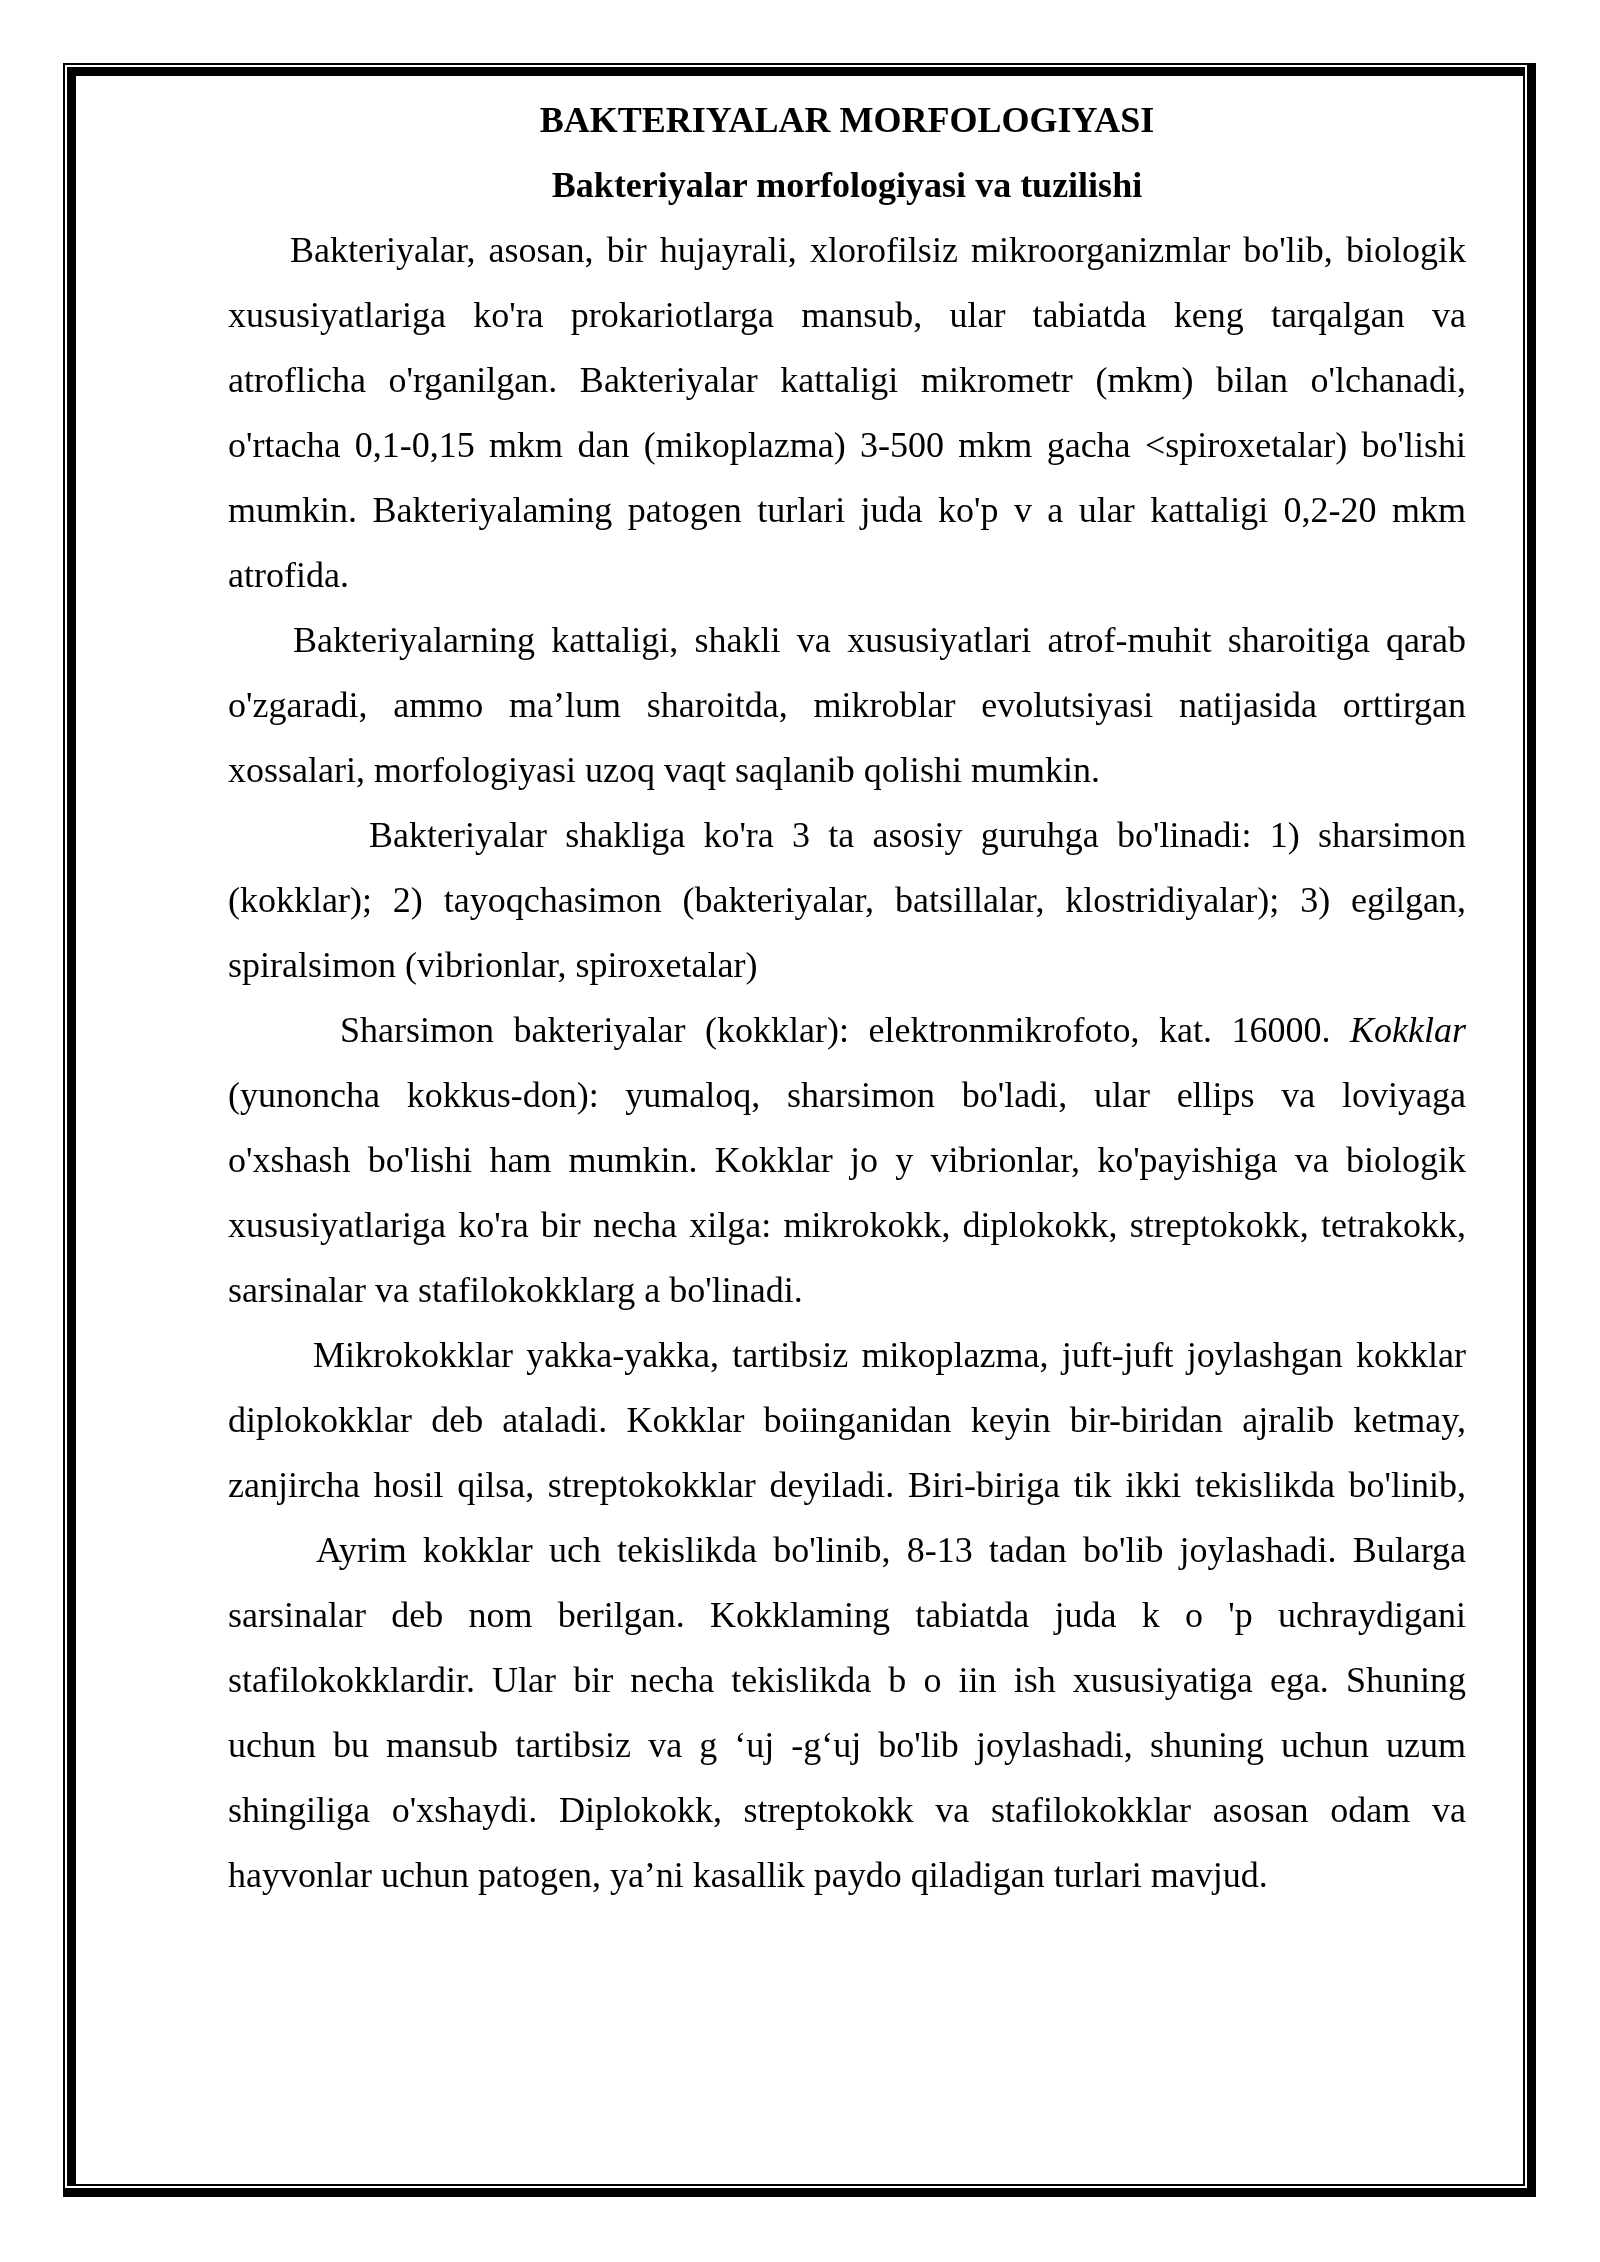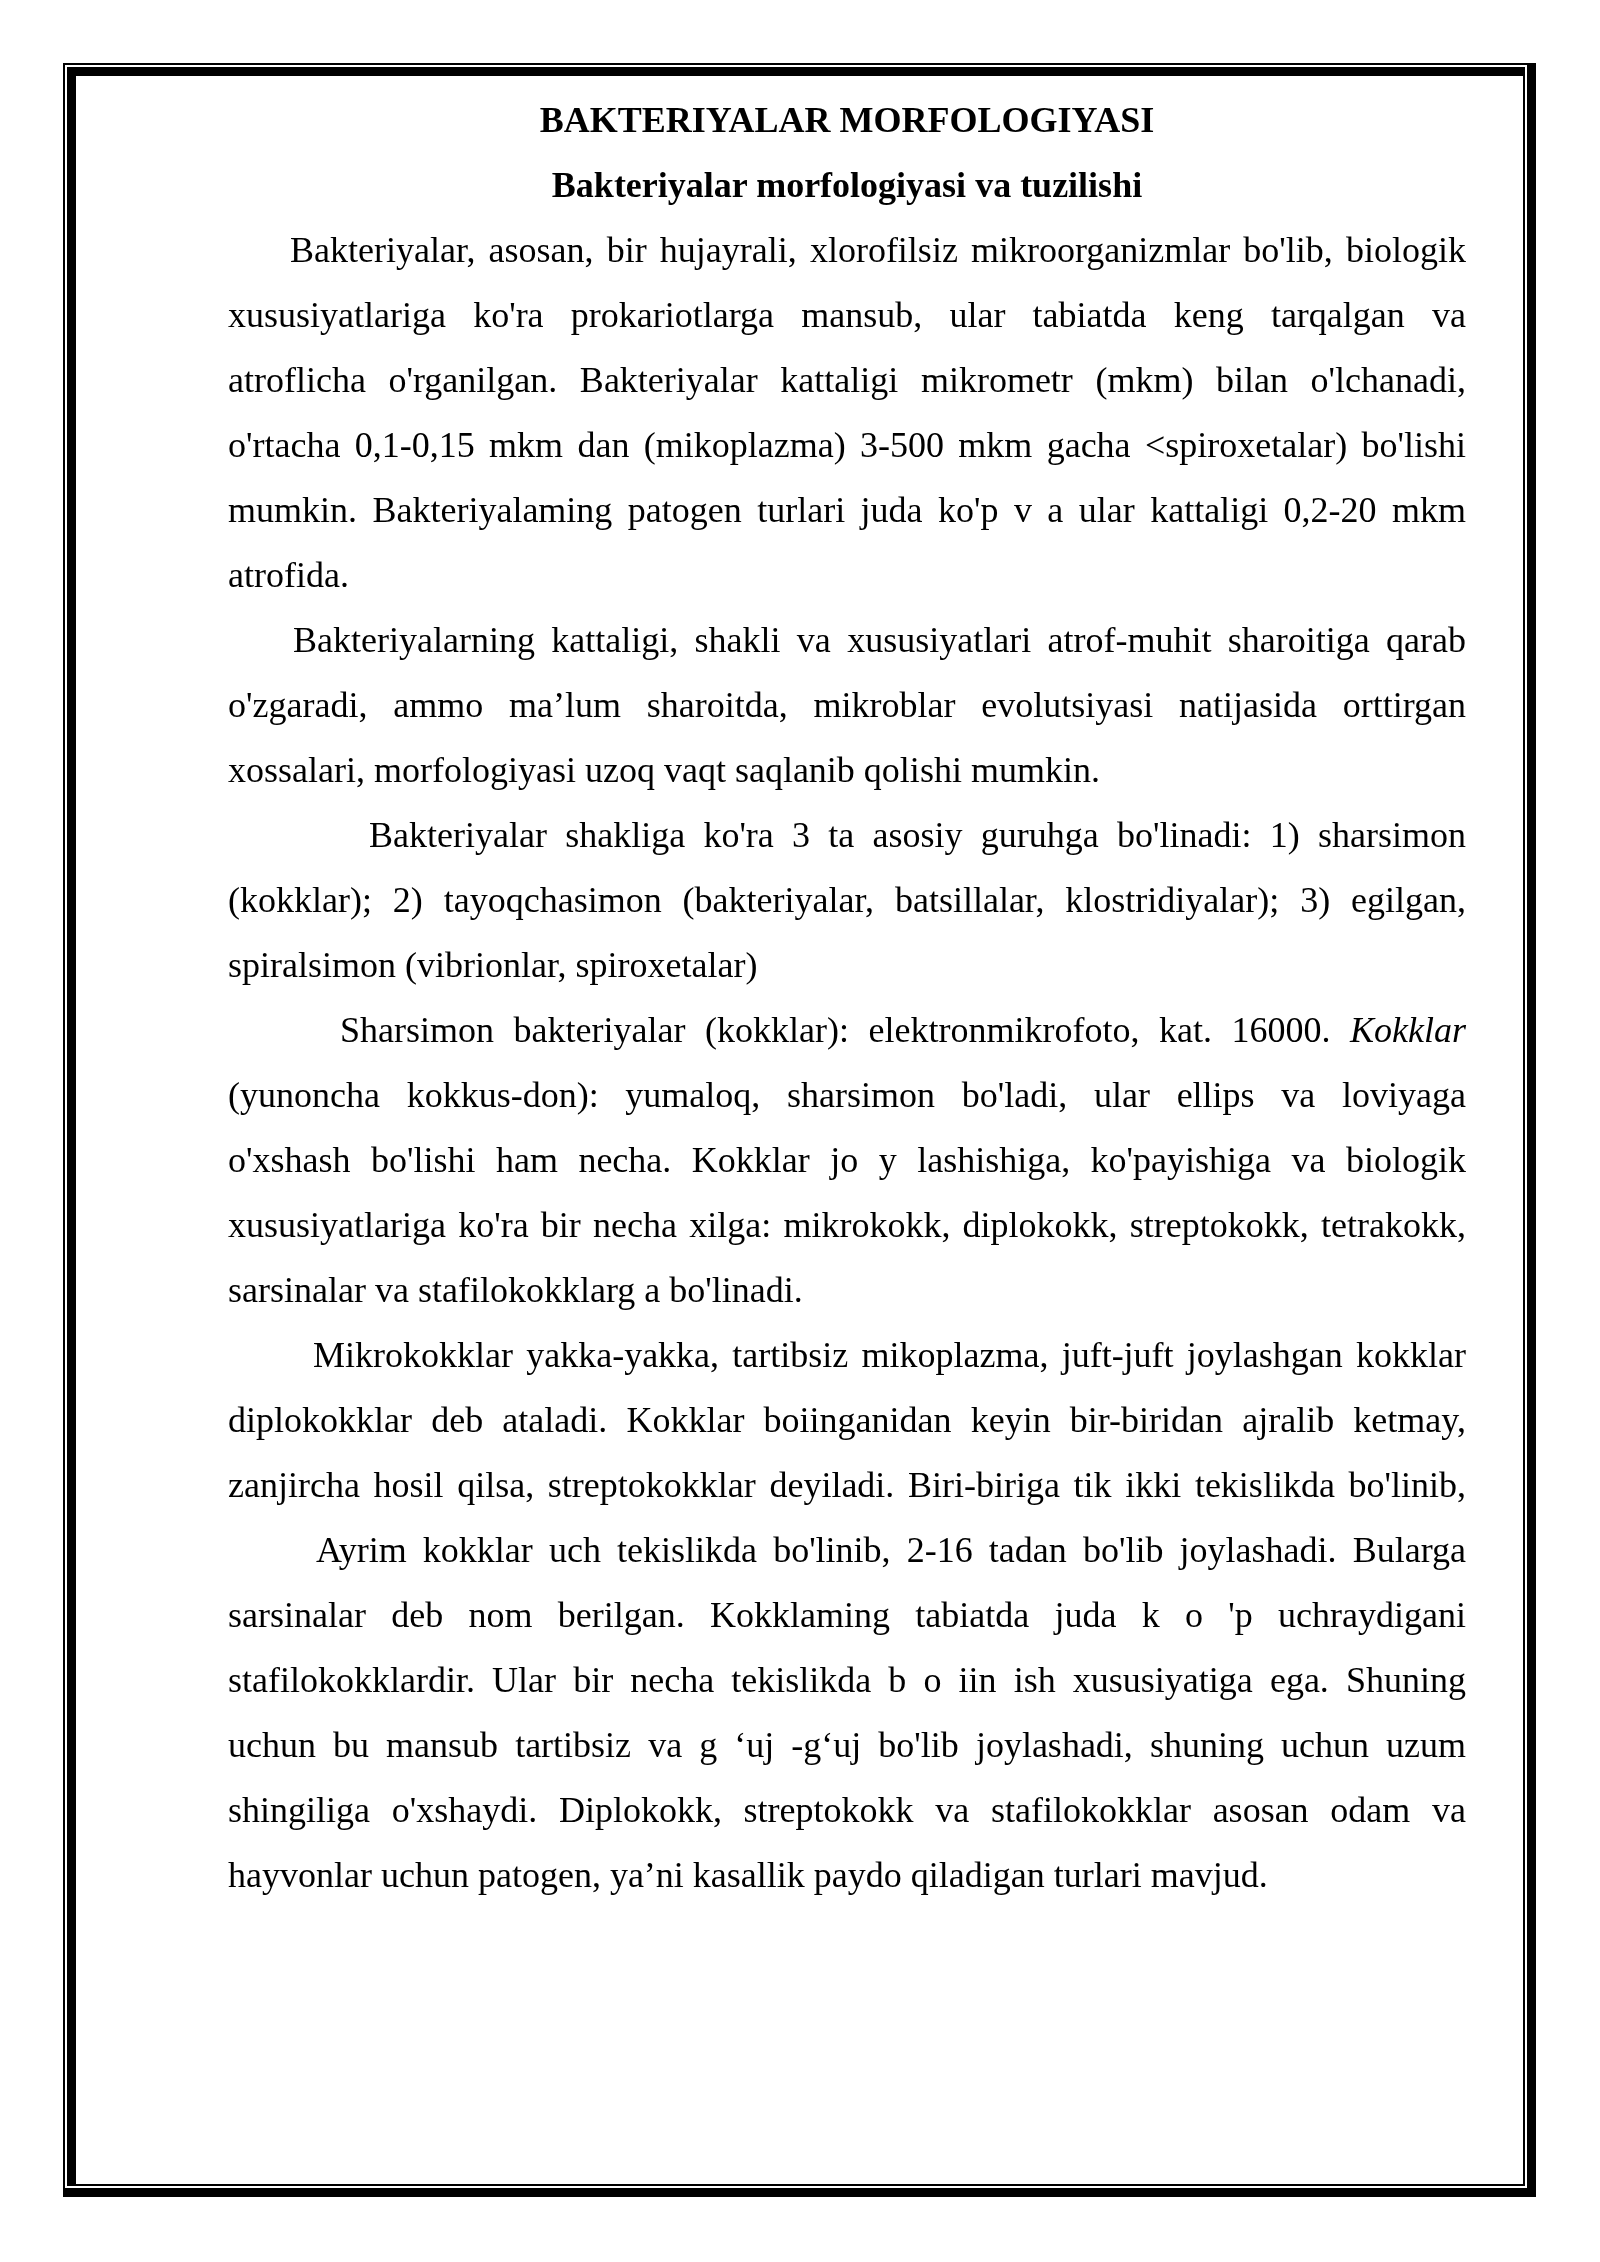--- a/index.html
+++ b/index.html
@@ -79,31 +79,31 @@
               <div class="line last">xossalari, morfologiyasi uzoq vaqt saqlanib qolishi mumkin.</div>
             </div>
             <div>
               <div class="line" style="text-indent: 141px;">Bakteriyalar shakliga ko'ra 3 ta asosiy guruhga bo'linadi: 1) sharsimon</div>
               <div class="line">(kokklar); 2) tayoqchasimon (bakteriyalar, batsillalar, klostridiyalar); 3) egilgan,</div>
               <div class="line last">spiralsimon (vibrionlar, spiroxetalar)</div>
             </div>
             <div>
               <div class="line" style="text-indent: 112px;"><span>Sharsimon bakteriyalar (kokklar): elektronmikrofoto, kat. 16000. </span><span class="italic">Kokklar</span></div>
               <div class="line">(yunoncha kokkus-don): yumaloq, sharsimon bo'ladi, ular ellips va loviyaga</div>
-              <div class="line">o'xshash bo'lishi ham necha. Kokklar jo y lashishiga, ko'payishiga va biologik</div>
+              <div class="line">o'xshash bo'lishi ham mumkin. Kokklar jo y vibrionlar, ko'payishiga va biologik</div>
               <div class="line">xususiyatlariga ko'ra bir necha xilga: mikrokokk, diplokokk, streptokokk, tetrakokk,</div>
               <div class="line last">sarsinalar va stafilokokklarg a bo'linadi.</div>
             </div>
             <div>
               <div class="line" style="text-indent: 85px;">Mikrokokklar yakka-yakka, tartibsiz mikoplazma, juft-juft joylashgan kokklar</div>
               <div class="line">diplokokklar deb ataladi. Kokklar boiinganidan keyin bir-biridan ajralib ketmay,</div>
               <div class="line">zanjircha hosil qilsa, streptokokklar deyiladi. Biri-biriga tik ikki tekislikda bo'linib,</div>
             </div>
             <div>
-              <div class="line" style="text-indent: 88px;">Ayrim kokklar uch tekislikda bo'linib, 2-16 tadan bo'lib joylashadi. Bularga</div>
+              <div class="line" style="text-indent: 88px;">Ayrim kokklar uch tekislikda bo'linib, 8-13 tadan bo'lib joylashadi. Bularga</div>
               <div class="line">sarsinalar deb nom berilgan. Kokklaming tabiatda juda k o 'p uchraydigani</div>
               <div class="line">stafilokokklardir. Ular bir necha tekislikda b o iin ish xususiyatiga ega. Shuning</div>
               <div class="line">uchun bu mansub tartibsiz va g ‘uj -g‘uj bo'lib joylashadi, shuning uchun uzum</div>
               <div class="line">shingiliga o'xshaydi. Diplokokk, streptokokk va stafilokokklar asosan odam va</div>
               <div class="line last">hayvonlar uchun patogen, ya’ni kasallik paydo qiladigan turlari mavjud.</div>
             </div>
           </div>
       </div>
     </div>
   </div>

